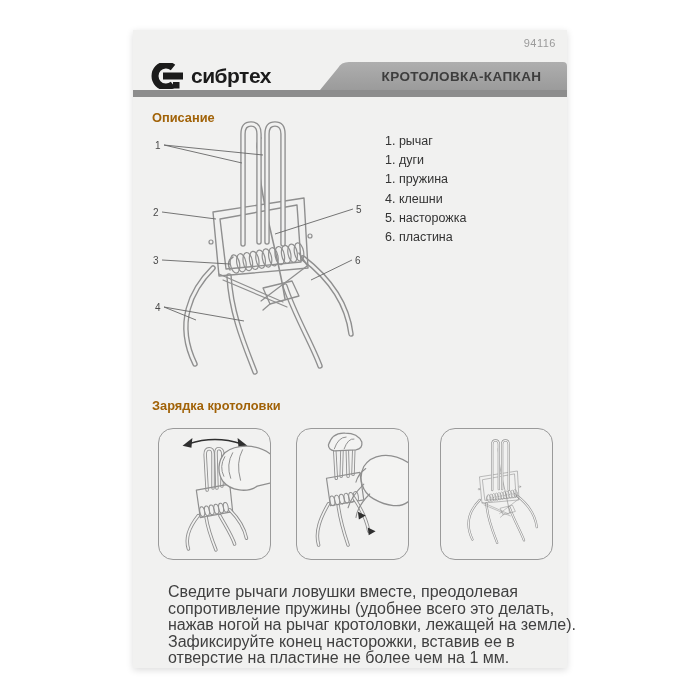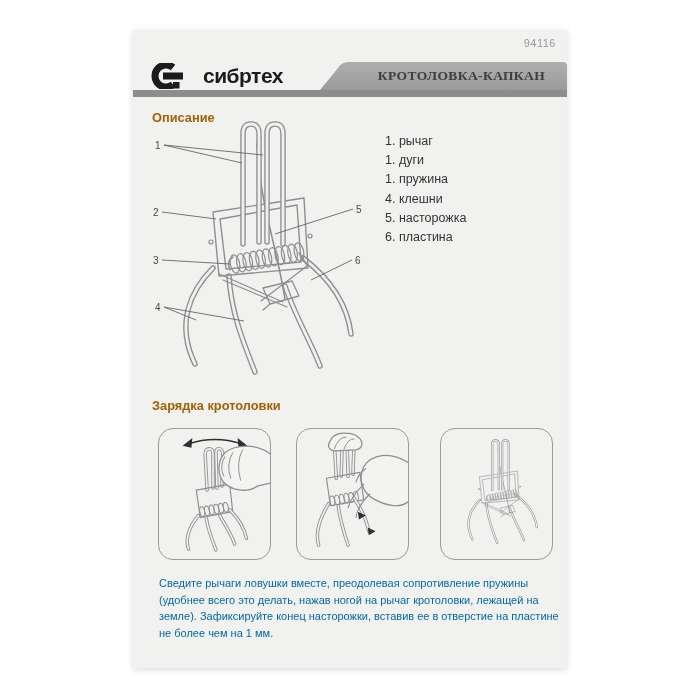--- a/index.html
+++ b/index.html
@@ -11,54 +11,54 @@
   .page{
     position:absolute;left:133px;top:30px;width:434px;height:638px;
     background:#f1f1f0;box-shadow:0 2px 7px rgba(0,0,0,.14);
   }
   .product-code{
     position:absolute;top:7px;right:11px;
     font-size:11px;font-weight:400;color:#9a9a9a;letter-spacing:.5px;
   }
   .logo{
     position:absolute;left:16px;top:31px;height:29px;
-    display:flex;align-items:center;gap:20px;
+    display:flex;align-items:center;gap:8px;
   }
   .logo-text{
     font-size:21px;font-weight:700;color:#1b1b1b;letter-spacing:-0.5px;
   }
   .banner{
     position:absolute;left:187px;top:32px;width:247px;height:28px;
   }
   .banner-title{
     position:absolute;left:36px;top:0;right:0;height:28px;
     display:flex;align-items:center;justify-content:center;
-    font-size:13.5px;font-weight:700;color:#3d3d3d;letter-spacing:.4px;font-family:Liberation Serif, serif;
+    font-size:13.5px;font-weight:700;color:#3d3d3d;letter-spacing:.4px;
   }
   .strip{
     position:absolute;left:0;top:60px;width:434px;height:7px;background:#8d8d8d;
   }
   .section-heading{
     position:absolute;font-size:12.8px;font-weight:700;color:#a16207;margin:0;
   }
   .h-desc{left:19px;top:80px;}
   .h-load{left:19px;top:368px;}
   .trap-svg{position:absolute;left:12px;top:88px;width:230px;height:270px;}
   .parts{position:absolute;left:252px;top:102px;}
   .parts div{font-size:12.5px;color:#333333;line-height:19.2px;}
   .panel{
     position:absolute;top:398px;width:113px;height:132px;
     border:1.5px solid #9a9a9a;border-radius:15px;box-sizing:border-box;
     background:#f1f1f0;overflow:hidden;
   }
   .panel svg{width:100%;height:100%;display:block;}
   .p1{left:25px;} .p2{left:163px;} .p3{left:307px;}
   .instructions{
-    position:absolute;left:22px;top:541px;width:412px;margin:4px;
-    font-size:11px;line-height:16.6px;color:#0369a1;
+    position:absolute;left:22px;top:541px;width:412px;margin:13px;
+    font-size:16px;line-height:16.6px;color:#404040;
   }
   
   .ln{stroke:#8f8f8f;fill:none;stroke-linecap:round;stroke-linejoin:round;}
   .t-out{stroke:#8f8f8f;stroke-width:5.5;fill:none;stroke-linecap:round;}
   .t-in{stroke:#f1f1f0;stroke-width:2.8;fill:none;stroke-linecap:round;}
   .s-out{stroke:#8f8f8f;stroke-width:3.5;fill:none;stroke-linecap:round;}
   .s-in{stroke:#f1f1f0;stroke-width:1.7;fill:none;stroke-linecap:round;}
   .callout-line{stroke:#666666;stroke-width:.9;fill:none;}
   .callout-num{font-size:10px;fill:#4a4a4a;}
   .hand{fill:#f3f3f2;stroke:#8f8f8f;stroke-width:1.3;stroke-linecap:round;stroke-linejoin:round;}

